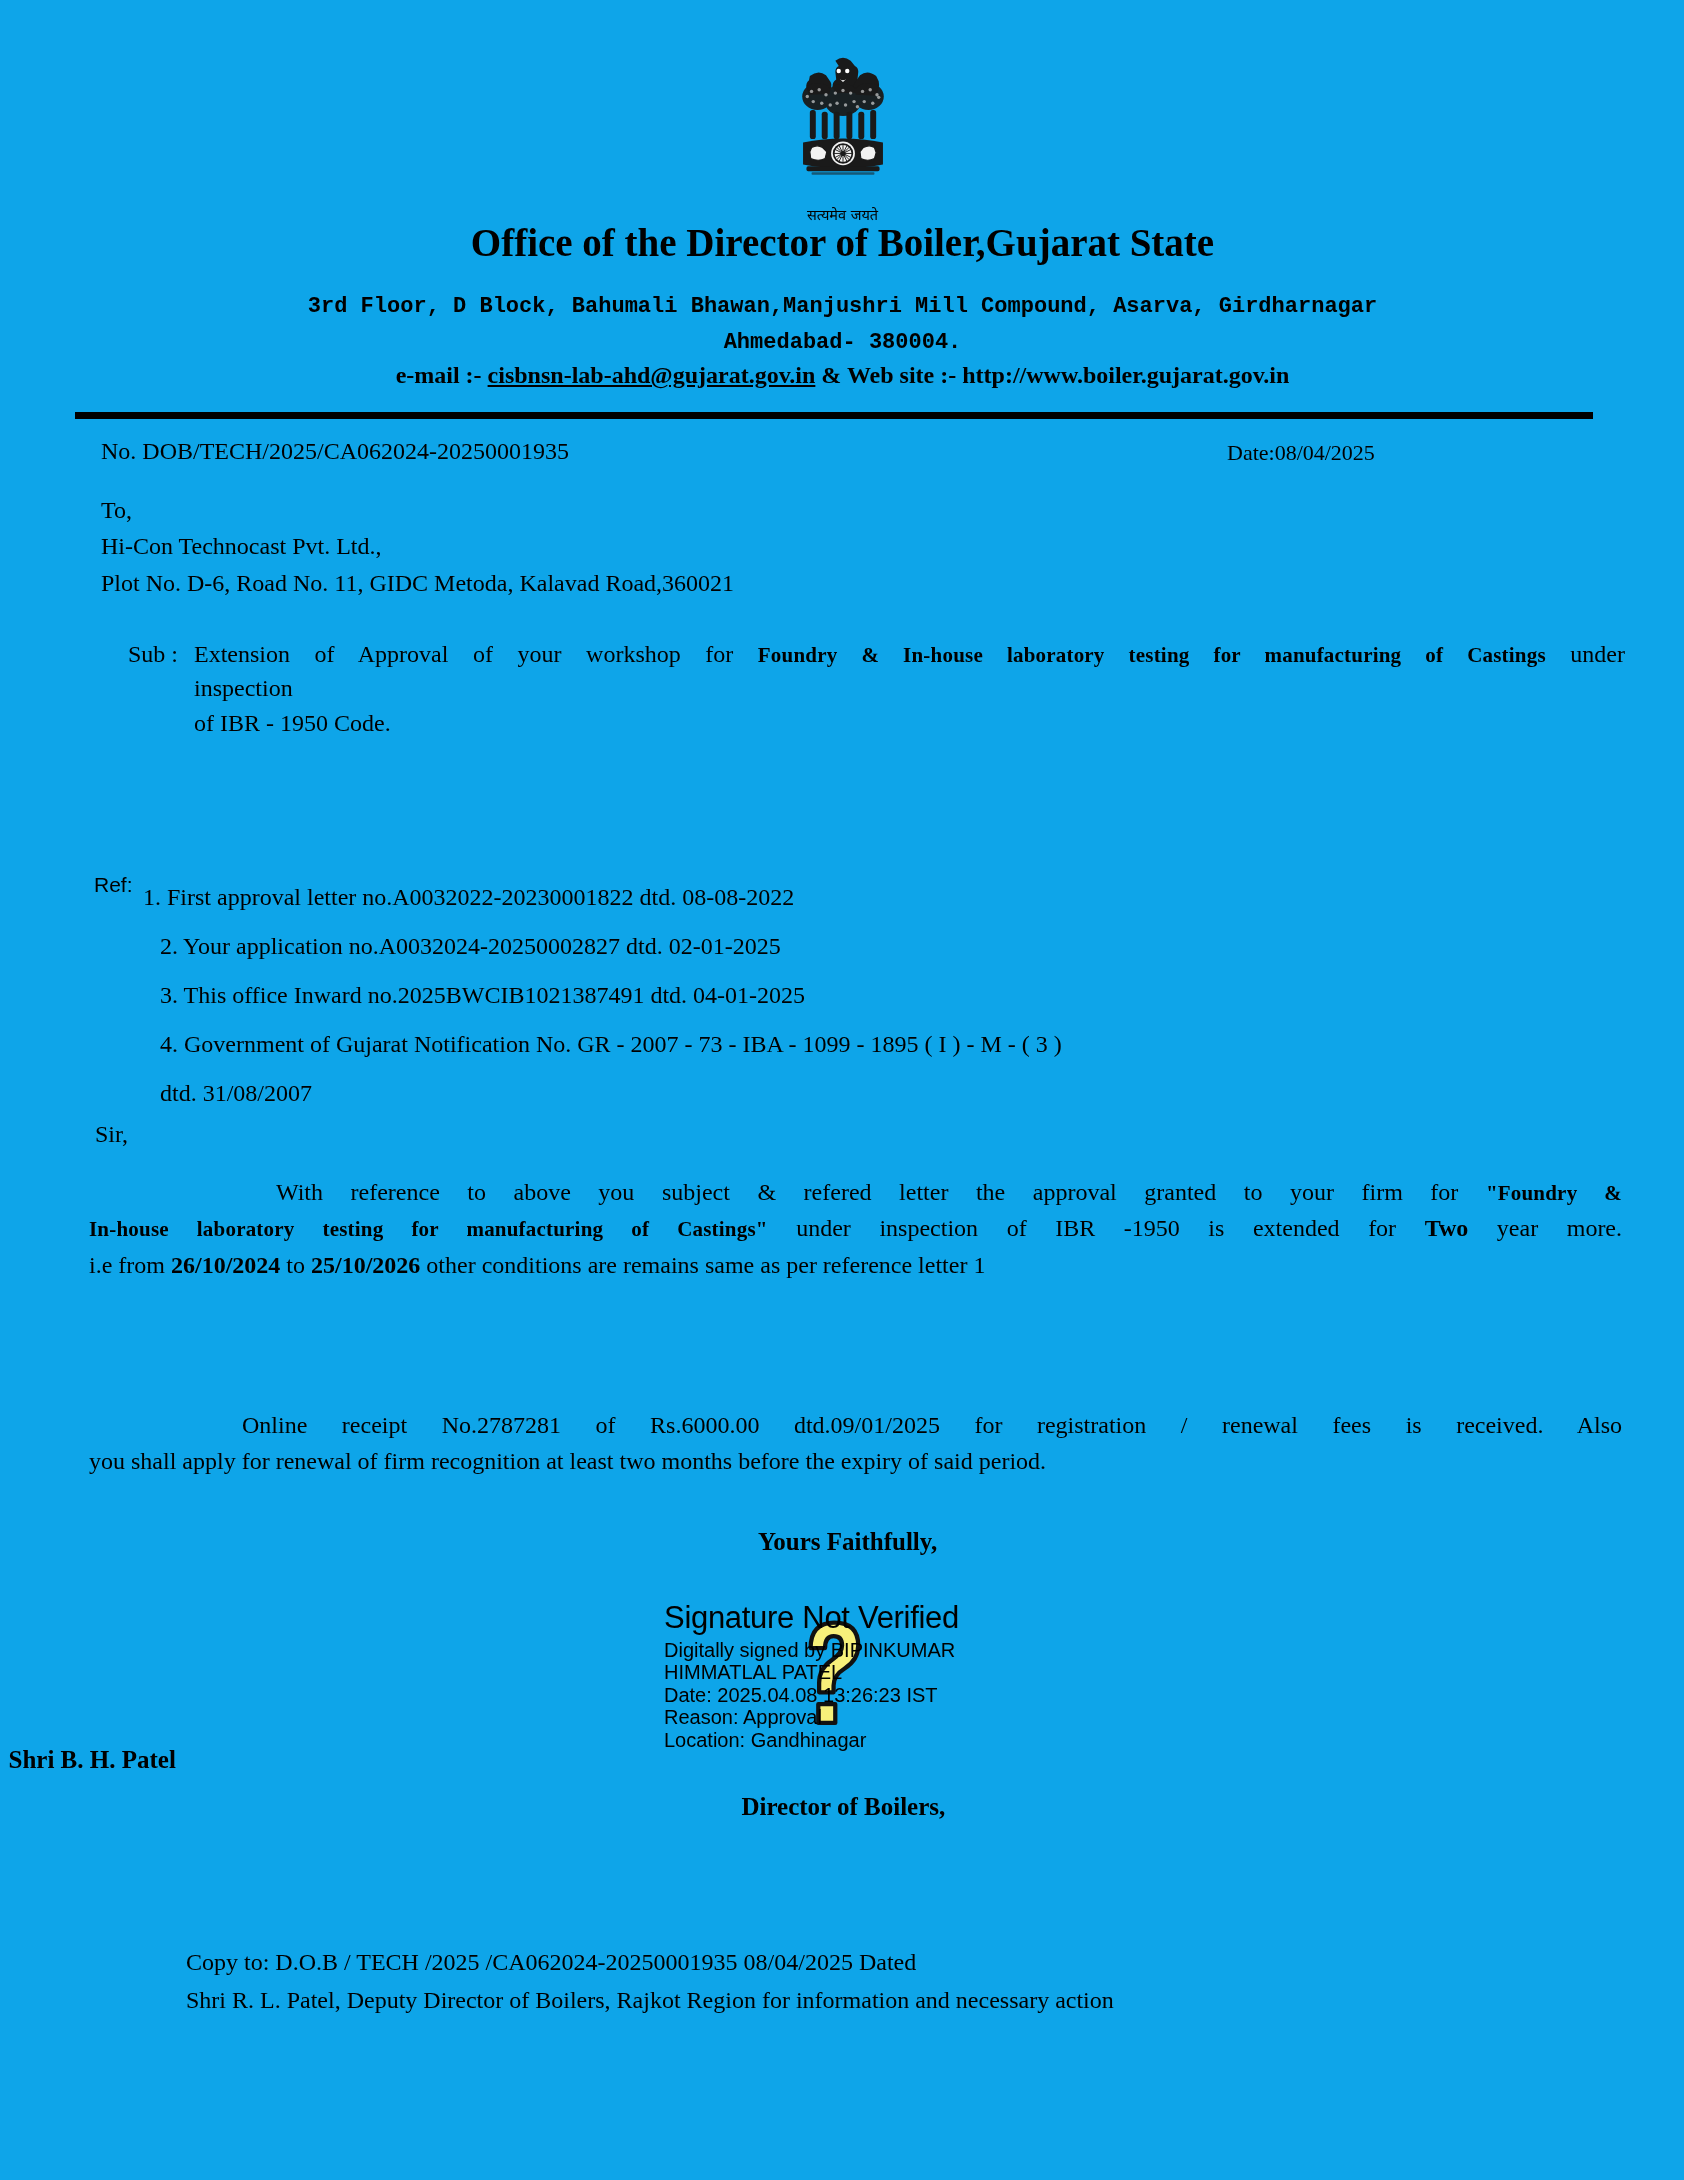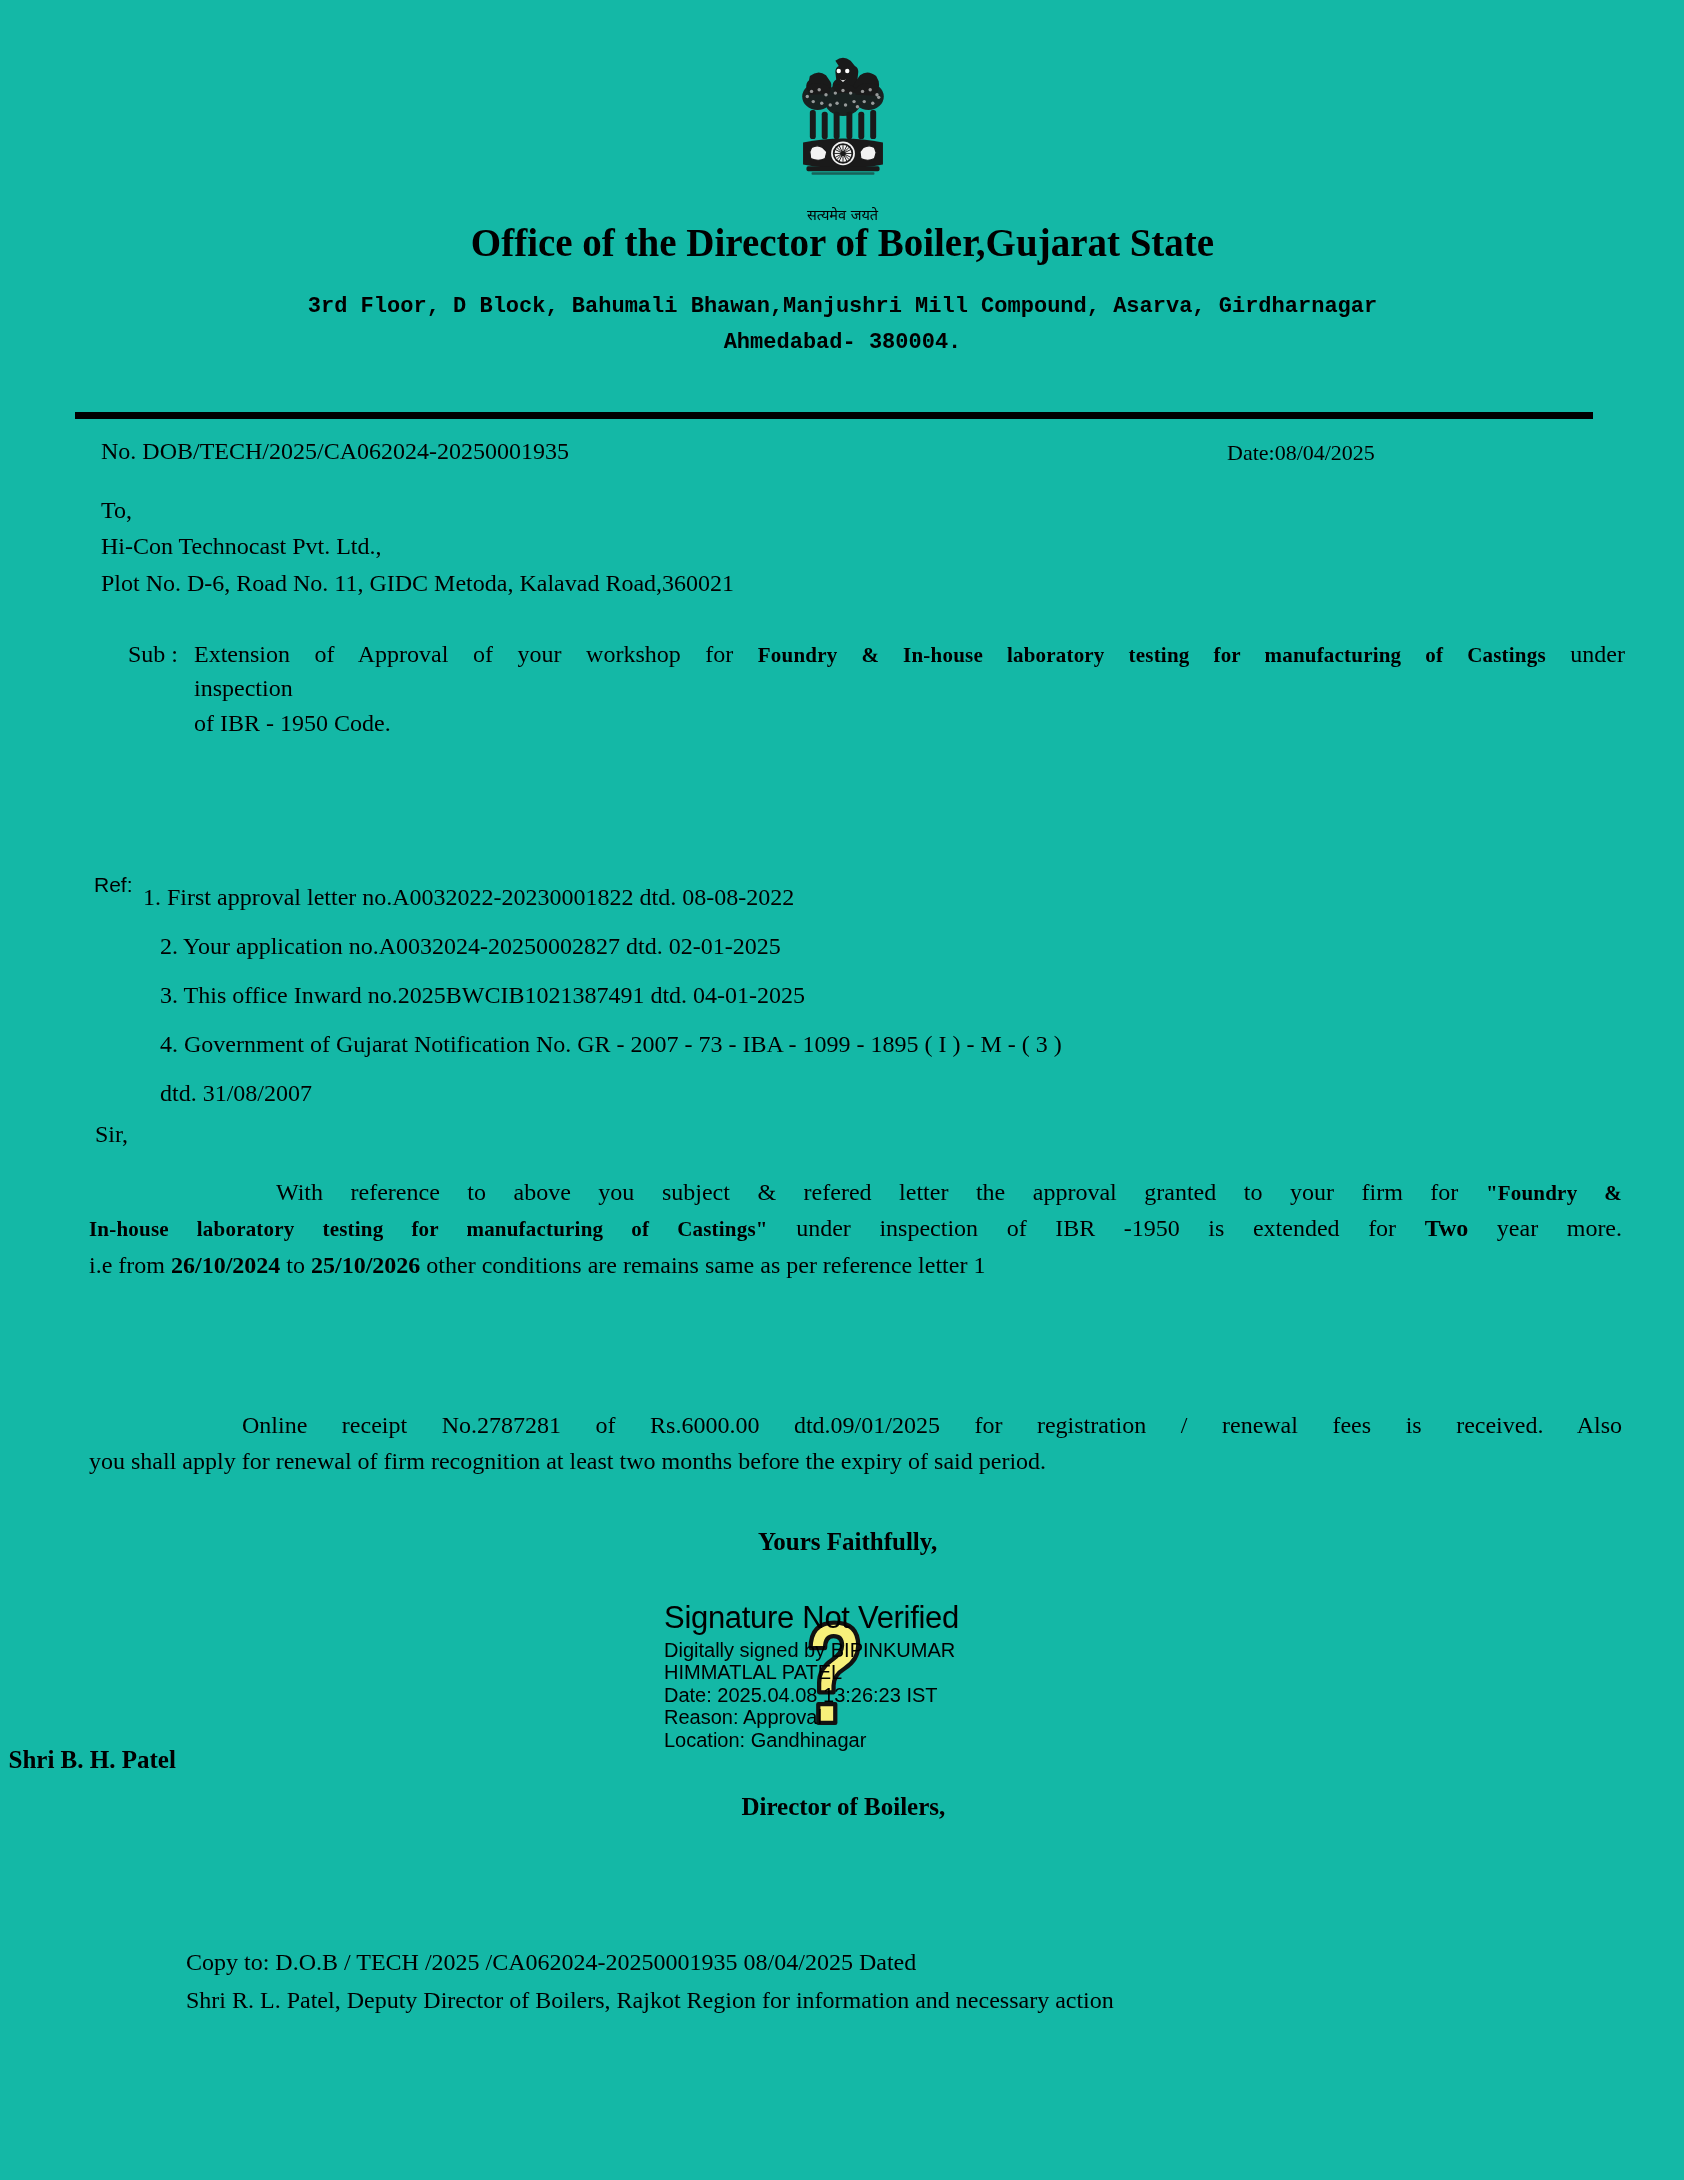--- a/index.html
+++ b/index.html
@@ -8,21 +8,21 @@
     background: #ffffff;
   }
   body {
     font-family: "Liberation Serif", "DejaVu Serif", serif;
     color: #000000;
   }
   .page {
     position: relative;
     width: 1685px;
     height: 2181px;
-    background: #14b8a6;
+    background: #0ea5e9;
     margin: 0 auto;
     overflow: hidden;
   }
 
   
   .emblem-wrap {
     position: absolute;
     top: 37px;
     left: 0;
     right: 0;
@@ -355,20 +355,26 @@
       </svg>
     </div>
   </div>
   <div style="position:absolute;top:204px;left:0;right:0;text-align:center;font-size:14.5px;font-family:'DejaVu Sans',sans-serif;">सत्यमेव जयते</div>
 
   <div class="office-title">Office of the Director of Boiler,Gujarat State</div>
 
   <div class="addr-mono addr-line1">3rd Floor, D Block, Bahumali Bhawan,Manjushri Mill Compound, Asarva, Girdharnagar</div>
   <div class="addr-mono addr-line2">Ahmedabad- 380004.</div>
 
+  <div class="contact-line">
+    <span>e-mail :-</span>
+    <span class="u">cisbnsn-lab-ahd@gujarat.gov.in</span>
+    <span>&amp; Web site :-</span>
+    <span>http://www.boiler.gujarat.gov.in</span>
+  </div>
 
   <div class="hrule"></div>
 
   <div class="refno">No. DOB/TECH/2025/CA062024-20250001935</div>
   <div class="refdate">Date:08/04/2025</div>
 
   <div class="addressee">
     <div>To,</div>
     <div>Hi-Con Technocast Pvt. Ltd.,</div>
     <div>Plot No. D-6, Road No. 11, GIDC Metoda, Kalavad Road,360021</div>

